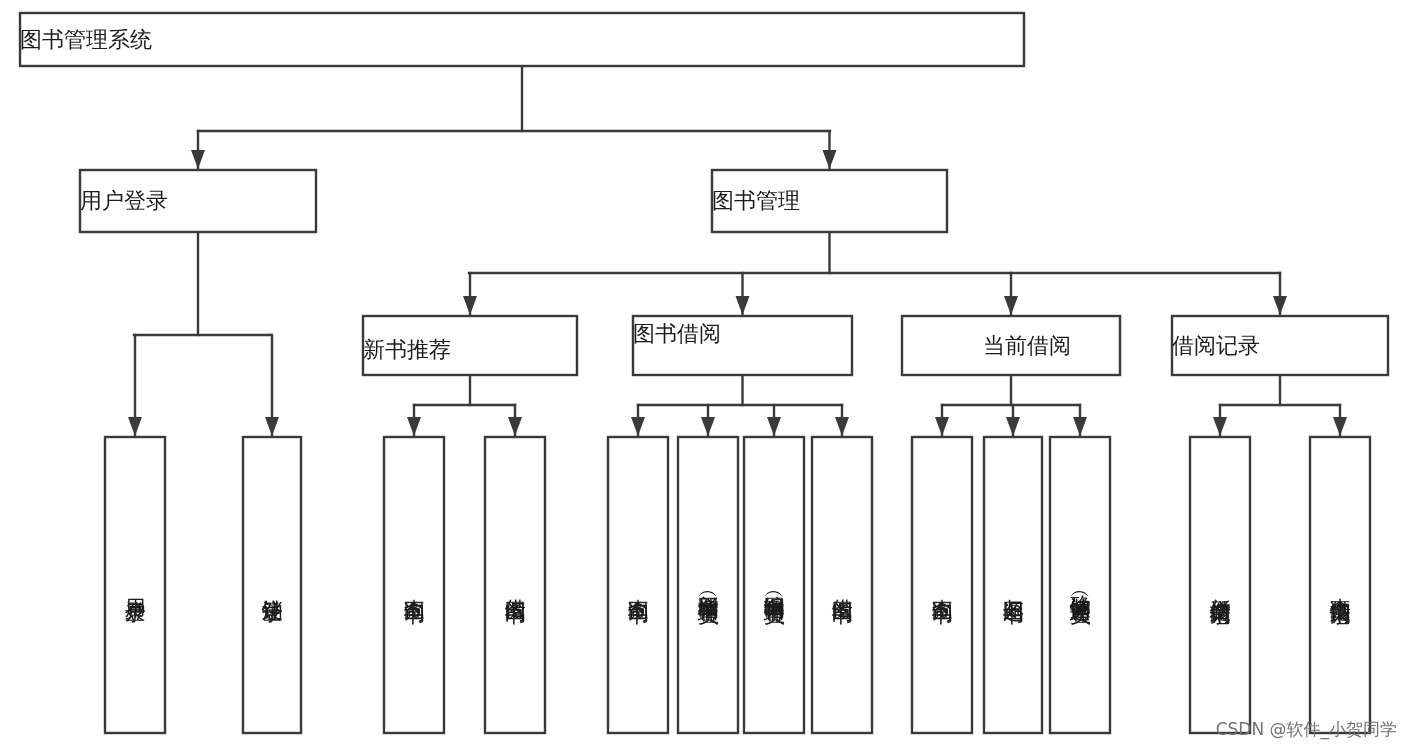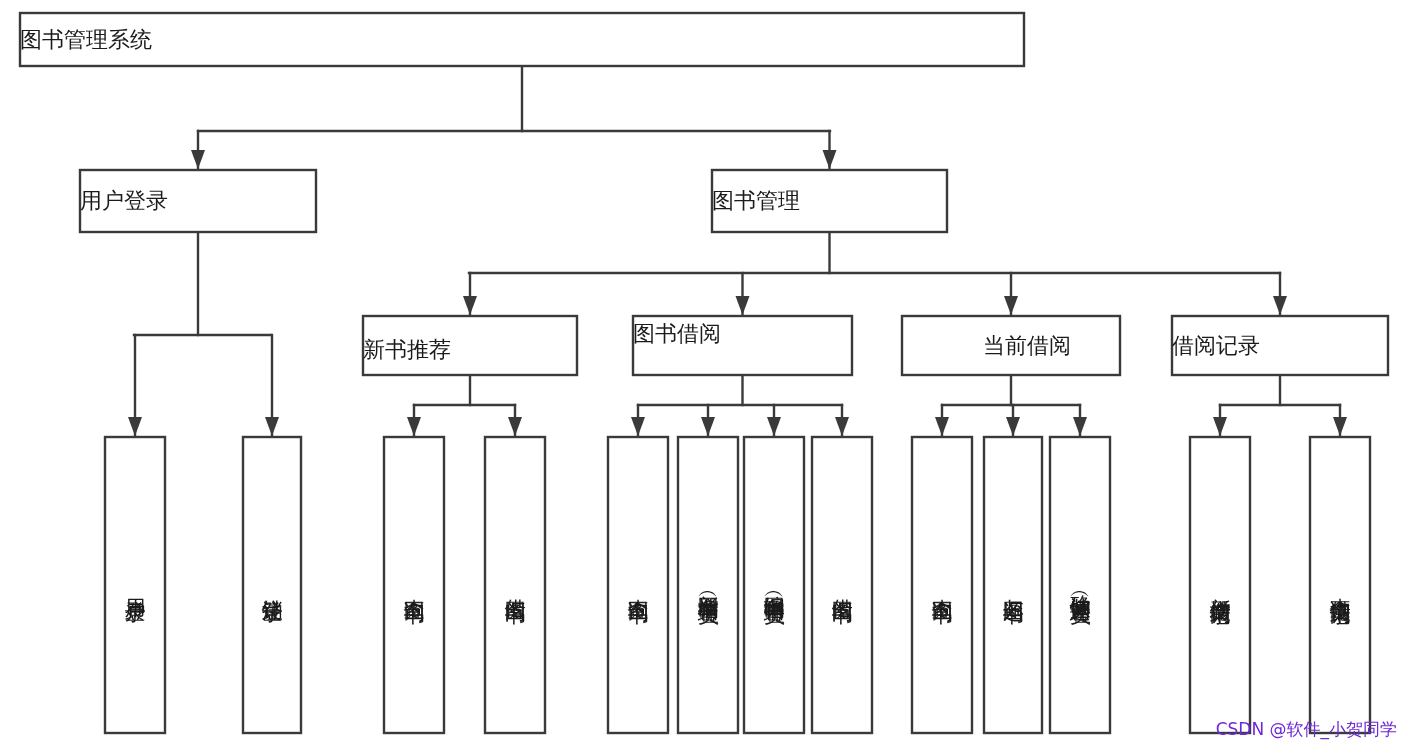--- a/index.html
+++ b/index.html
@@ -41,21 +41,21 @@
   .arrow-head {
     fill: #3a3a3a;
     stroke: none;
   }
   .watermark-text {
     position: absolute;
     right: 8px;
     bottom: 6px;
     font-family: "DejaVu Sans", "Liberation Sans", sans-serif;
     font-size: 17px;
-    color: #6d28d9;
+    color: #737373;
     white-space: nowrap;
     user-select: none;
   }
   .vlabel-wrap {
     position: absolute;
     display: flex;
     align-items: center;
     justify-content: center;
     pointer-events: none;
   }

